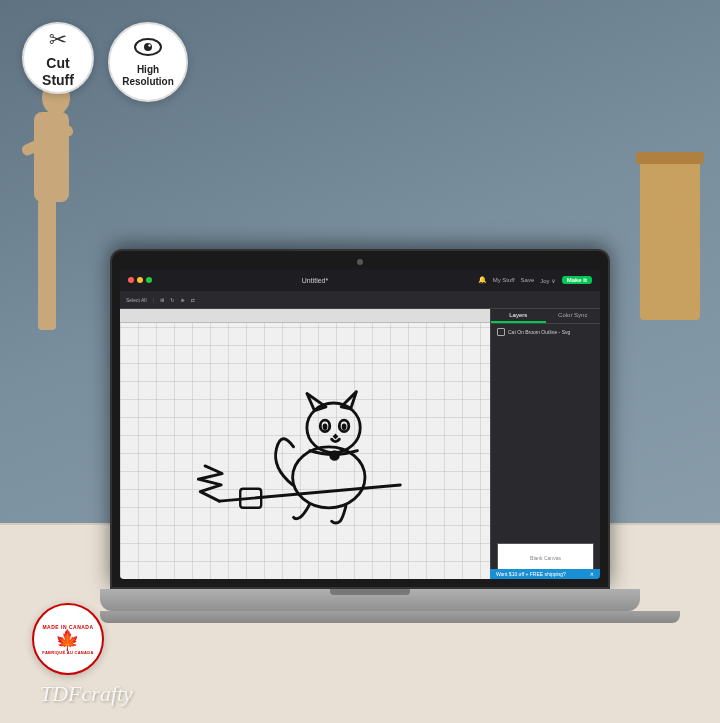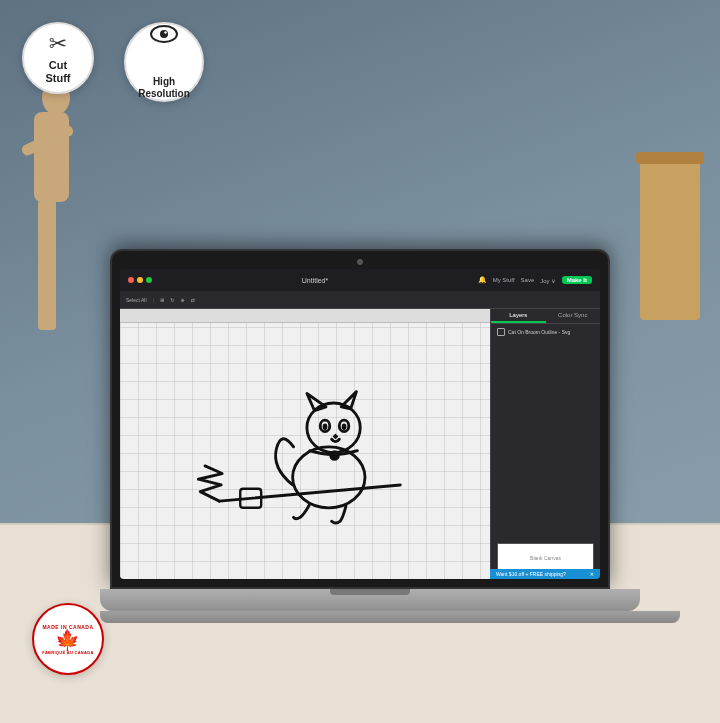--- a/index.html
+++ b/index.html
@@ -309,40 +309,40 @@
       z-index: 10;
     }
 
     .badge-cut .scissors-icon {
       font-size: 22px;
       color: #333;
       margin-bottom: 2px;
     }
 
     .badge-cut .badge-label {
-      font-size: 11px;
+      font-size: 14px;
       font-weight: bold;
       color: #222;
       line-height: 1.2;
       text-align: center;
     }
 
     .badge-resolution {
       position: absolute;
       top: 22px;
-      left: 124px;
+      left: 108px;
       width: 80px;
       height: 80px;
       background: white;
       border-radius: 50%;
       border: 2px solid #ddd;
       display: flex;
       flex-direction: column;
       align-items: center;
-      justify-content: space-between;
+      justify-content: center;
       box-shadow: 0 2px 8px rgba(0,0,0,0.2);
       z-index: 10;
     }
 
     .badge-resolution .eye-icon {
       font-size: 20px;
       color: #222;
       margin-bottom: 2px;
     }
 
@@ -571,14 +571,15 @@
   </div>
 
   <div class="made-in-canada">
     <div class="canada-badge-circle">
       <span class="canada-text-top">MADE IN CANADA</span>
       <span class="canada-leaf">🍁</span>
       <span class="canada-text-bottom">FABRIQUÉ AU CANADA</span>
     </div>
   </div>
 
+  <div class="watermark">TDFcrafty</div>
 
 </div>
 
 </body></html>

